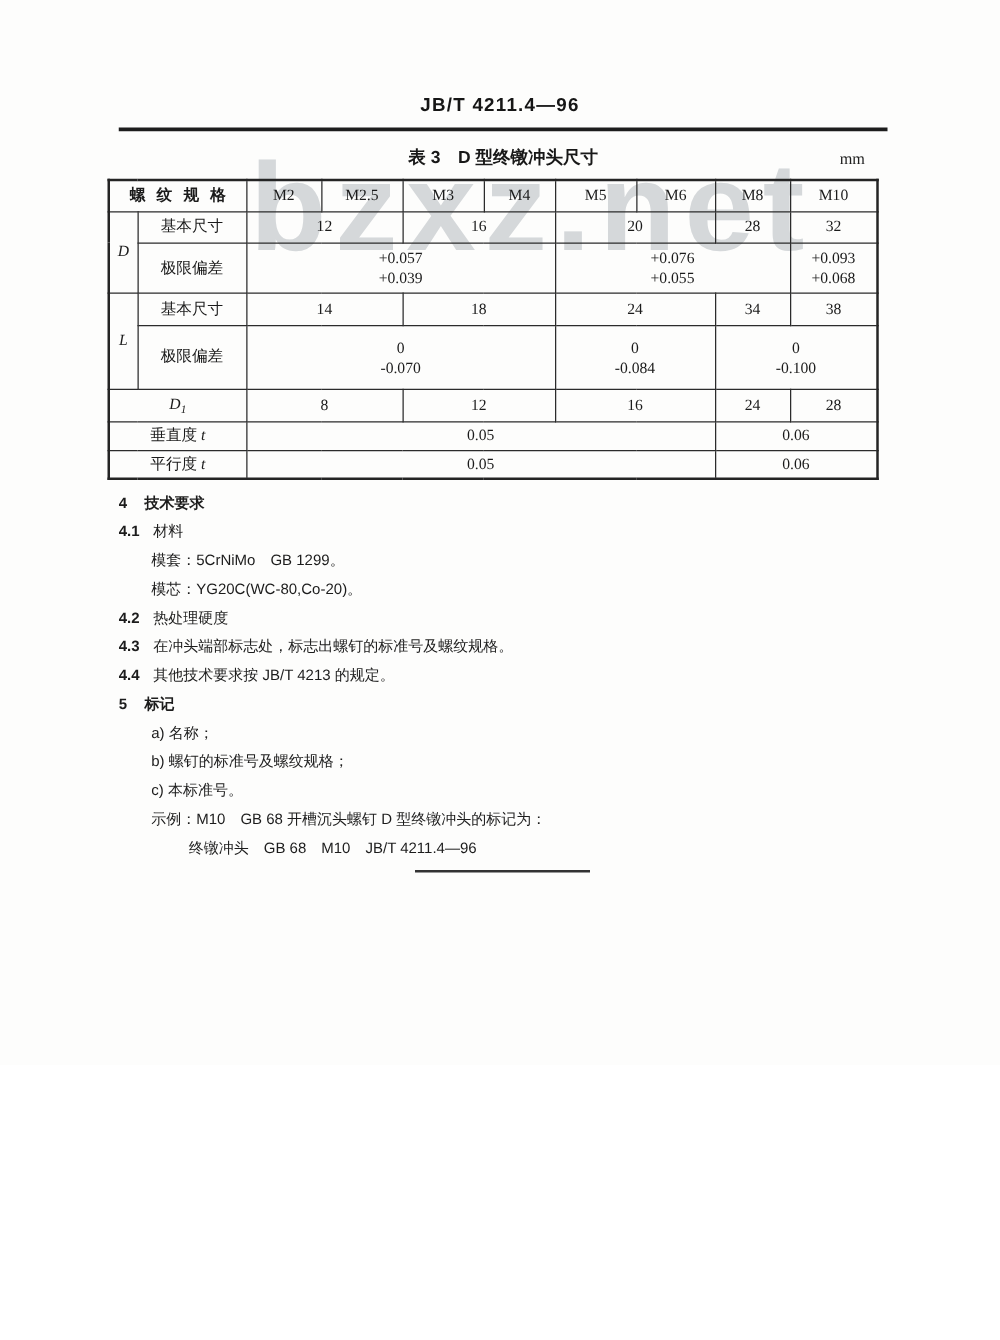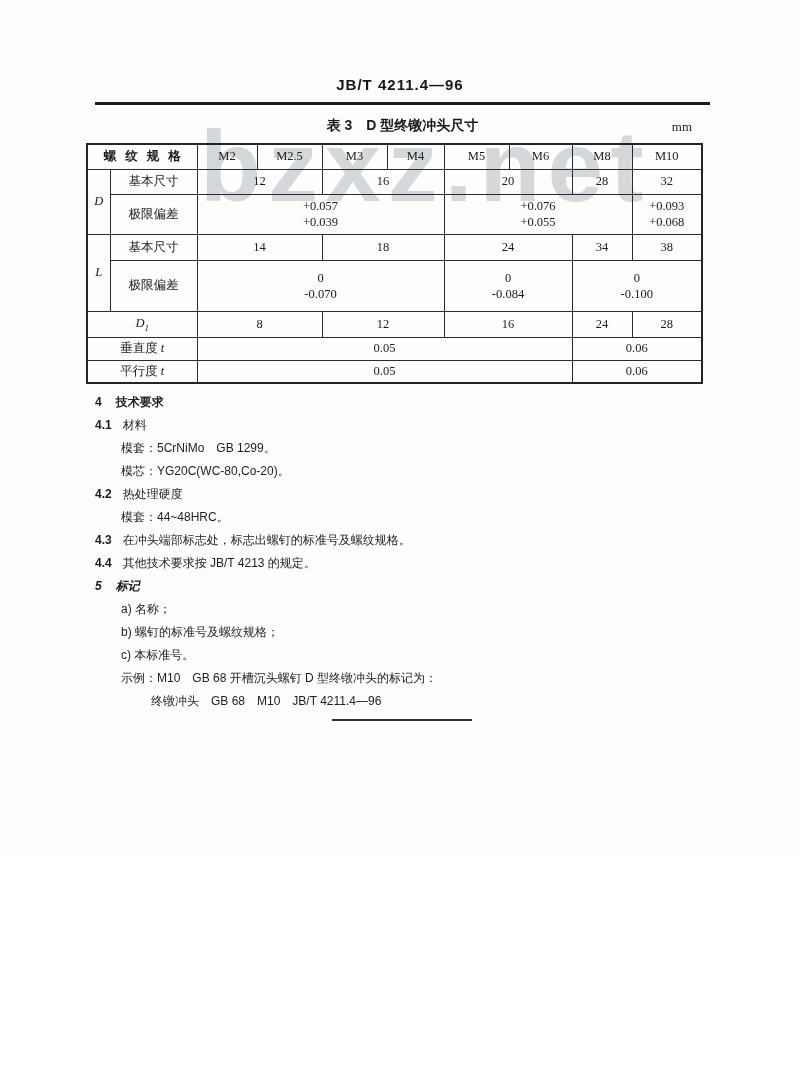--- a/index.html
+++ b/index.html
@@ -109,21 +109,21 @@
     z-index: 1;
     color: #1c1c1c;
   }
   .content p { margin: 0; }
   .cnum { font-weight: bold; margin-right: 14px; }
   .cnum-sub { font-weight: bold; margin-right: 11px; }
   .ctitle-bold { font-weight: bold; }
   .indent1 { padding-left: 26px; }
   .indent2 { padding-left: 56px; }
   .mt-sm { margin-top: 6px; }
-  .mt-md { margin-top: 10px; font-style: italic; }
+  .mt-md { margin-top: 10px; }
   .end-rule {
     width: 140px; height: 2px;
     background: #333;
     margin: 6px auto 0 237px;
   }
 
   .page-number {
     position: absolute;
     left: 656px; top: 1012px;
     font-family: "Liberation Serif", serif;
@@ -237,21 +237,20 @@
   </table>
 
   <div class="content">
     <p><span class="cnum">4</span><span class="ctitle-bold">技术要求</span></p>
 
     <p class="mt-sm"><span class="cnum-sub">4.1</span><span>材料</span></p>
     <p class="indent1">模套：5CrNiMo　GB 1299。</p>
     <p class="indent1">模芯：YG20C(WC-80,Co-20)。</p>
 
     <p><span class="cnum-sub">4.2</span><span>热处理硬度</span></p>
-    <p class="indent1">模套：44~48HRC。</p>
 
     <p><span class="cnum-sub">4.3</span><span>在冲头端部标志处，标志出螺钉的标准号及螺纹规格。</span></p>
     <p><span class="cnum-sub">4.4</span><span>其他技术要求按 JB/T 4213 的规定。</span></p>
 
     <p class="mt-md"><span class="cnum">5</span><span class="ctitle-bold">标记</span></p>
 
     <p class="indent1">a) 名称；</p>
     <p class="indent1">b) 螺钉的标准号及螺纹规格；</p>
     <p class="indent1">c) 本标准号。</p>
     <p class="indent1">示例：M10　GB 68 开槽沉头螺钉 D 型终镦冲头的标记为：</p>

